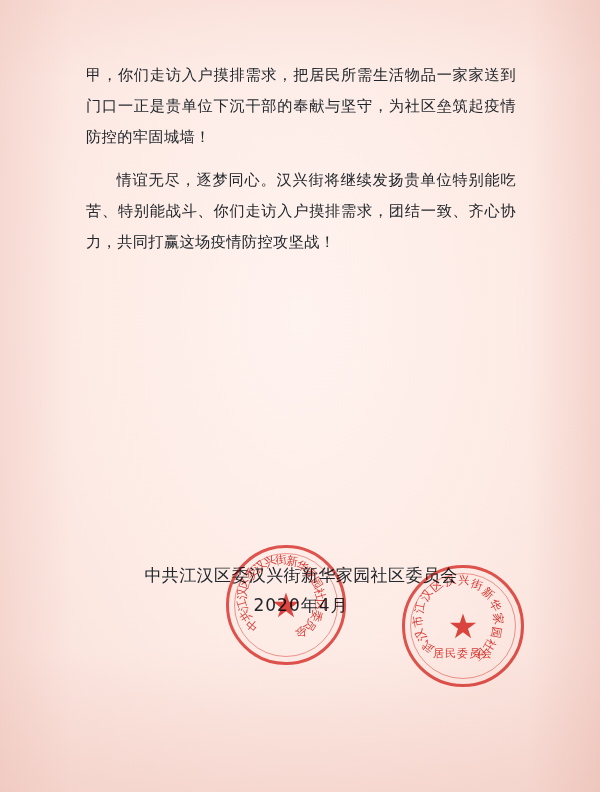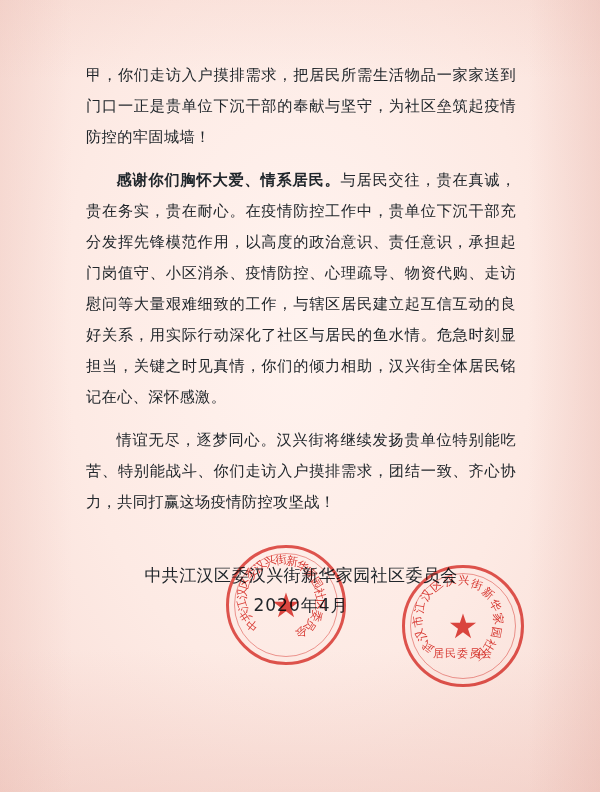--- a/index.html
+++ b/index.html
@@ -136,21 +136,20 @@
 </style>
 </head>
 <body>
 
 <div class="paper"></div>
 
 <div class="doc">
 
   <div class="body-text">
     <p class="para">甲，你们走访入户摸排需求，把居民所需生活物品一家家送到门口一正是贵单位下沉干部的奉献与坚守，为社区垒筑起疫情防控的牢固城墙！</p>
-    <p class="para indent"><b>感谢你们胸怀大爱、情系居民。</b><span>与居民交往，贵在真诚，贵在务实，贵在耐心。在疫情防控工作中，贵单位下沉干部充分发挥先锋模范作用，以高度的政治意识、责任意识，承担起门岗值守、小区消杀、疫情防控、心理疏导、物资代购、走访慰问等大量艰难细致的工作，与辖区居民建立起互信互动的良好关系，用实际行动深化了社区与居民的鱼水情。危急时刻显担当，关键之时见真情，你们的倾力相助，汉兴街全体居民铭记在心、深怀感激。</span></p>
     <p class="para indent">情谊无尽，逐梦同心。汉兴街将继续发扬贵单位特别能吃苦、特别能战斗、你们走访入户摸排需求，团结一致、齐心协力，共同打赢这场疫情防控攻坚战！</p>
   </div>
 
   <div class="sign-block">
     <span class="sign-line">中共江汉区委汉兴街新华家园社区委员会</span>
     <span class="sign-line date">2020年4月</span>
   </div>
 
   <div class="seal" id="seal-left">
     <div class="seal-inner"></div>

